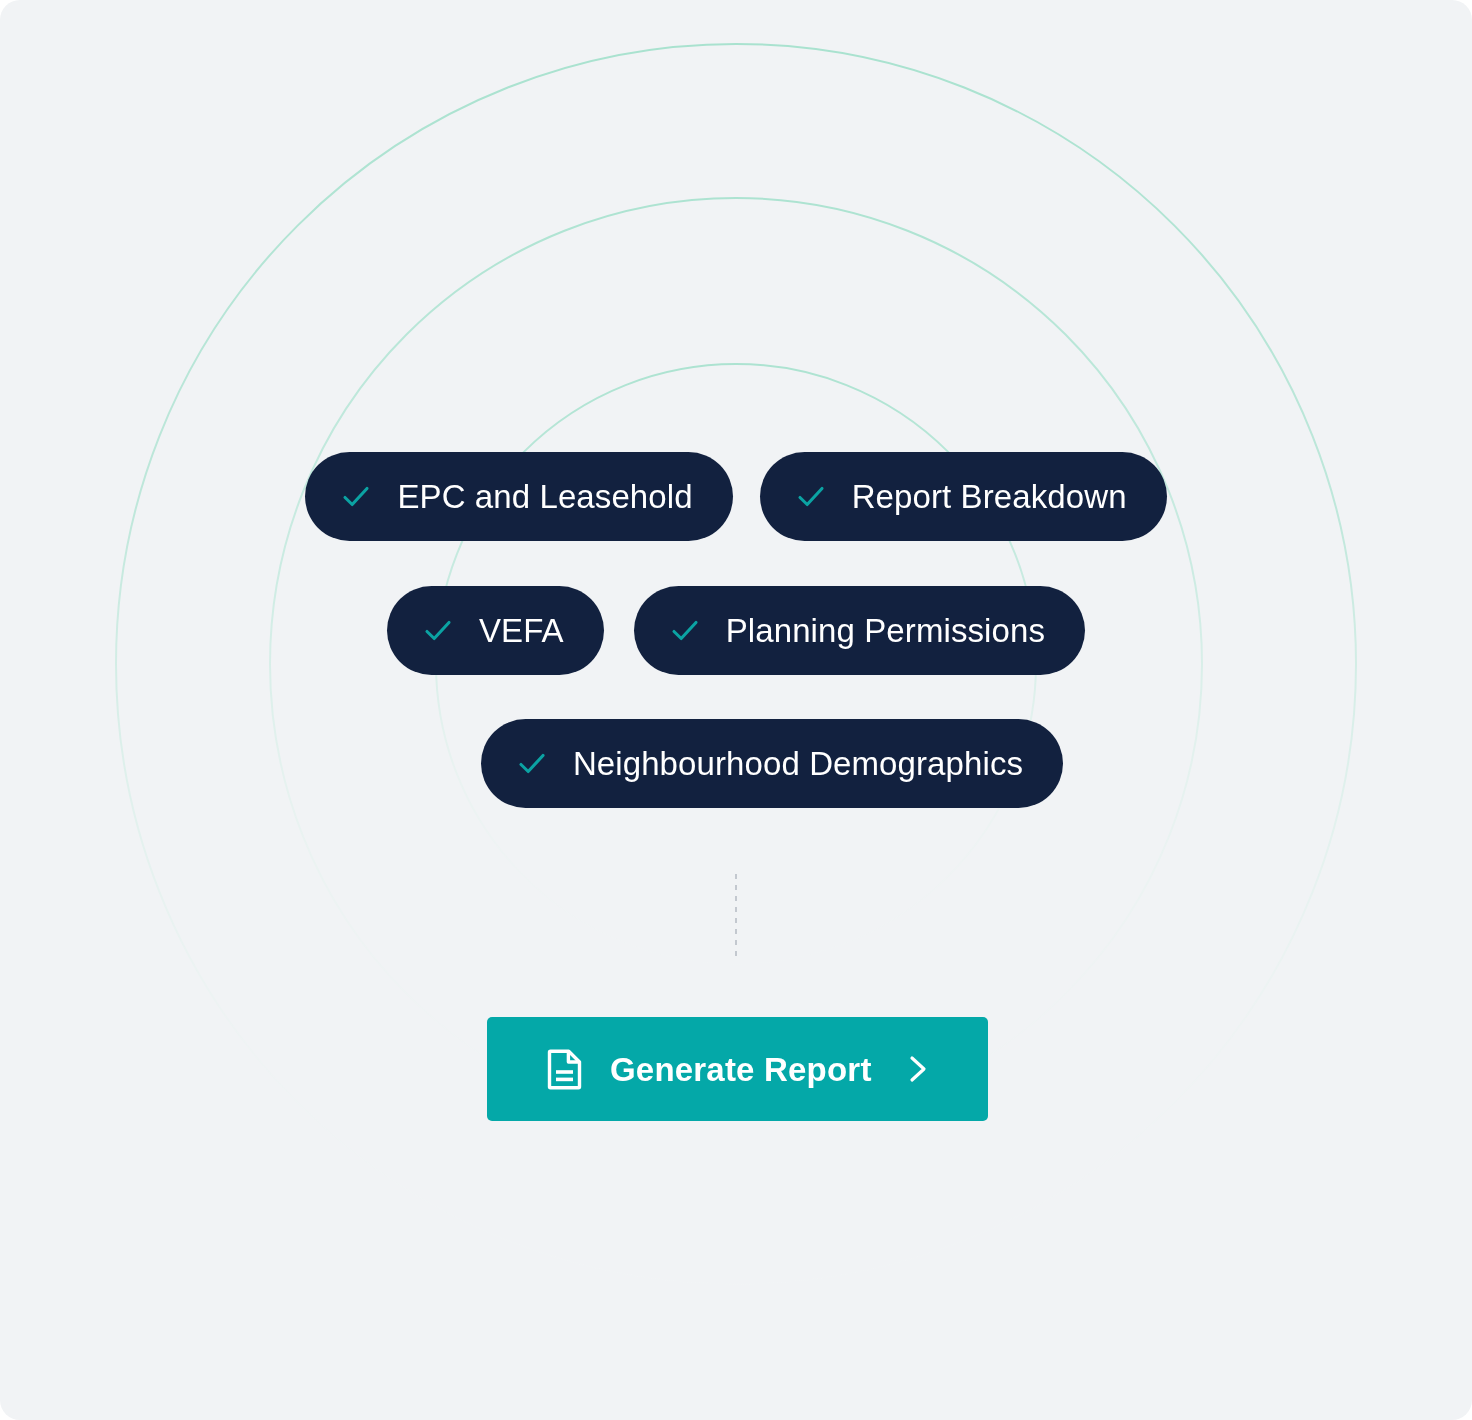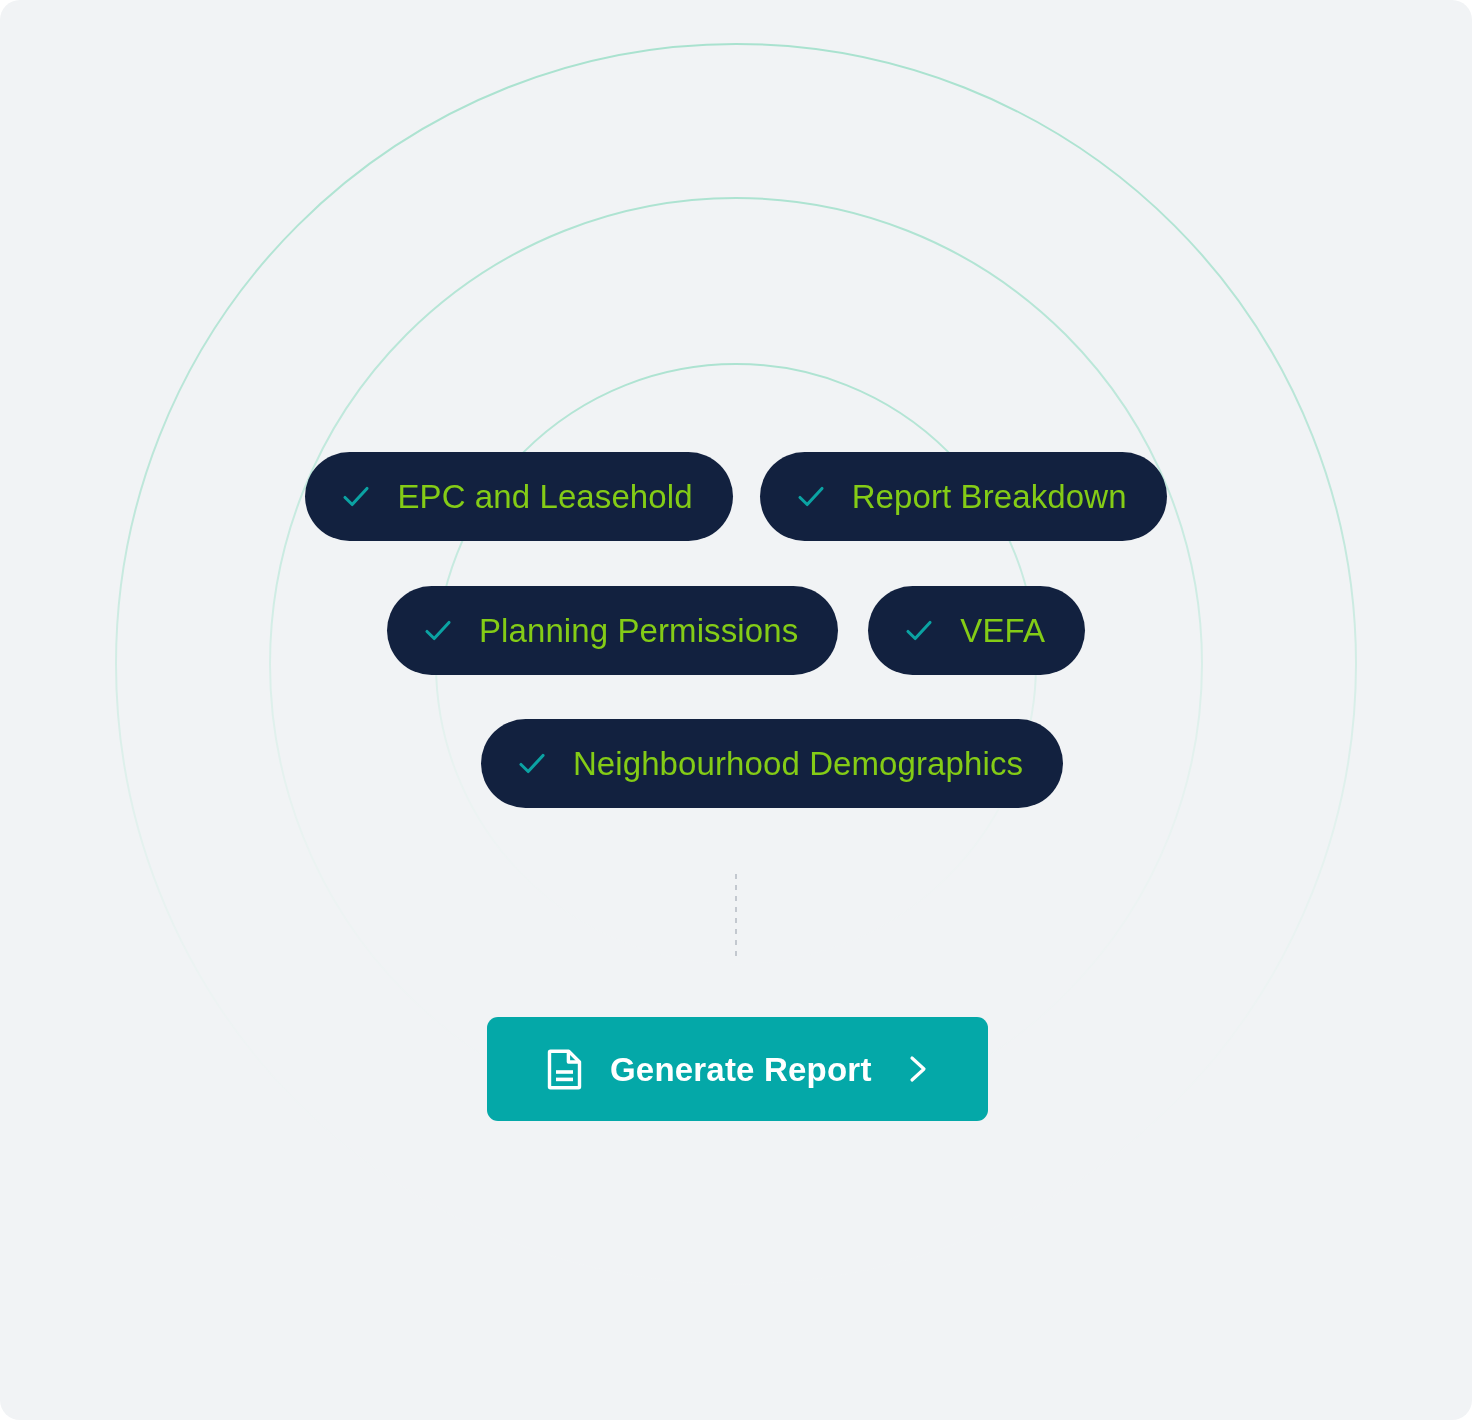--- a/index.html
+++ b/index.html
@@ -62,21 +62,21 @@
     white-space: nowrap;
   }
   .pill .check {
     flex: 0 0 auto;
     width: 30px;
     height: 30px;
     margin-right: 26px;
     display: block;
   }
   .pill .pill-label {
-    color: #84cc16;
+    color: #ffffff;
     font-size: 33px;
     font-weight: 400;
     letter-spacing: 0.1px;
     line-height: 1;
   }
 
   
   .connector {
     position: absolute;
     left: 735px;
@@ -90,21 +90,21 @@
 
   
   .generate-button {
     position: absolute;
     left: 487px;
     top: 1017px;
     width: 501px;
     height: 104px;
     background: #04a8a8;
     border: none;
-    border-radius: 11px;
+    border-radius: 5px;
     display: flex;
     align-items: center;
     cursor: pointer;
     padding: 0;
     font-family: "Liberation Sans", sans-serif;
   }
   .generate-button .doc-icon {
     width: 44px;
     height: 44px;
     margin-left: 56px;
@@ -168,27 +168,27 @@
         </svg>
         <span class="pill-label">Report Breakdown</span>
       </div>
     </div>
 
     <div class="pill-row row-2">
       <div class="pill">
         <svg class="check" viewBox="0 0 30 30" aria-hidden="true">
           <path d="M4 15.5 L11.2 22.5 L26 6.5" fill="none" stroke="#0ba3a3" stroke-width="3.1" stroke-linecap="round" stroke-linejoin="round"></path>
         </svg>
+        <span class="pill-label">VEFA</span>
+      </div>
+      <div class="pill">
+        <svg class="check" viewBox="0 0 30 30" aria-hidden="true">
+          <path d="M4 15.5 L11.2 22.5 L26 6.5" fill="none" stroke="#0ba3a3" stroke-width="3.1" stroke-linecap="round" stroke-linejoin="round"></path>
+        </svg>
         <span class="pill-label">Planning Permissions</span>
-      </div>
-      <div class="pill">
-        <svg class="check" viewBox="0 0 30 30" aria-hidden="true">
-          <path d="M4 15.5 L11.2 22.5 L26 6.5" fill="none" stroke="#0ba3a3" stroke-width="3.1" stroke-linecap="round" stroke-linejoin="round"></path>
-        </svg>
-        <span class="pill-label">VEFA</span>
       </div>
     </div>
 
     <div class="pill-row row-3">
       <div class="pill">
         <svg class="check" viewBox="0 0 30 30" aria-hidden="true">
           <path d="M4 15.5 L11.2 22.5 L26 6.5" fill="none" stroke="#0ba3a3" stroke-width="3.1" stroke-linecap="round" stroke-linejoin="round"></path>
         </svg>
         <span class="pill-label">Neighbourhood Demographics</span>
       </div>

